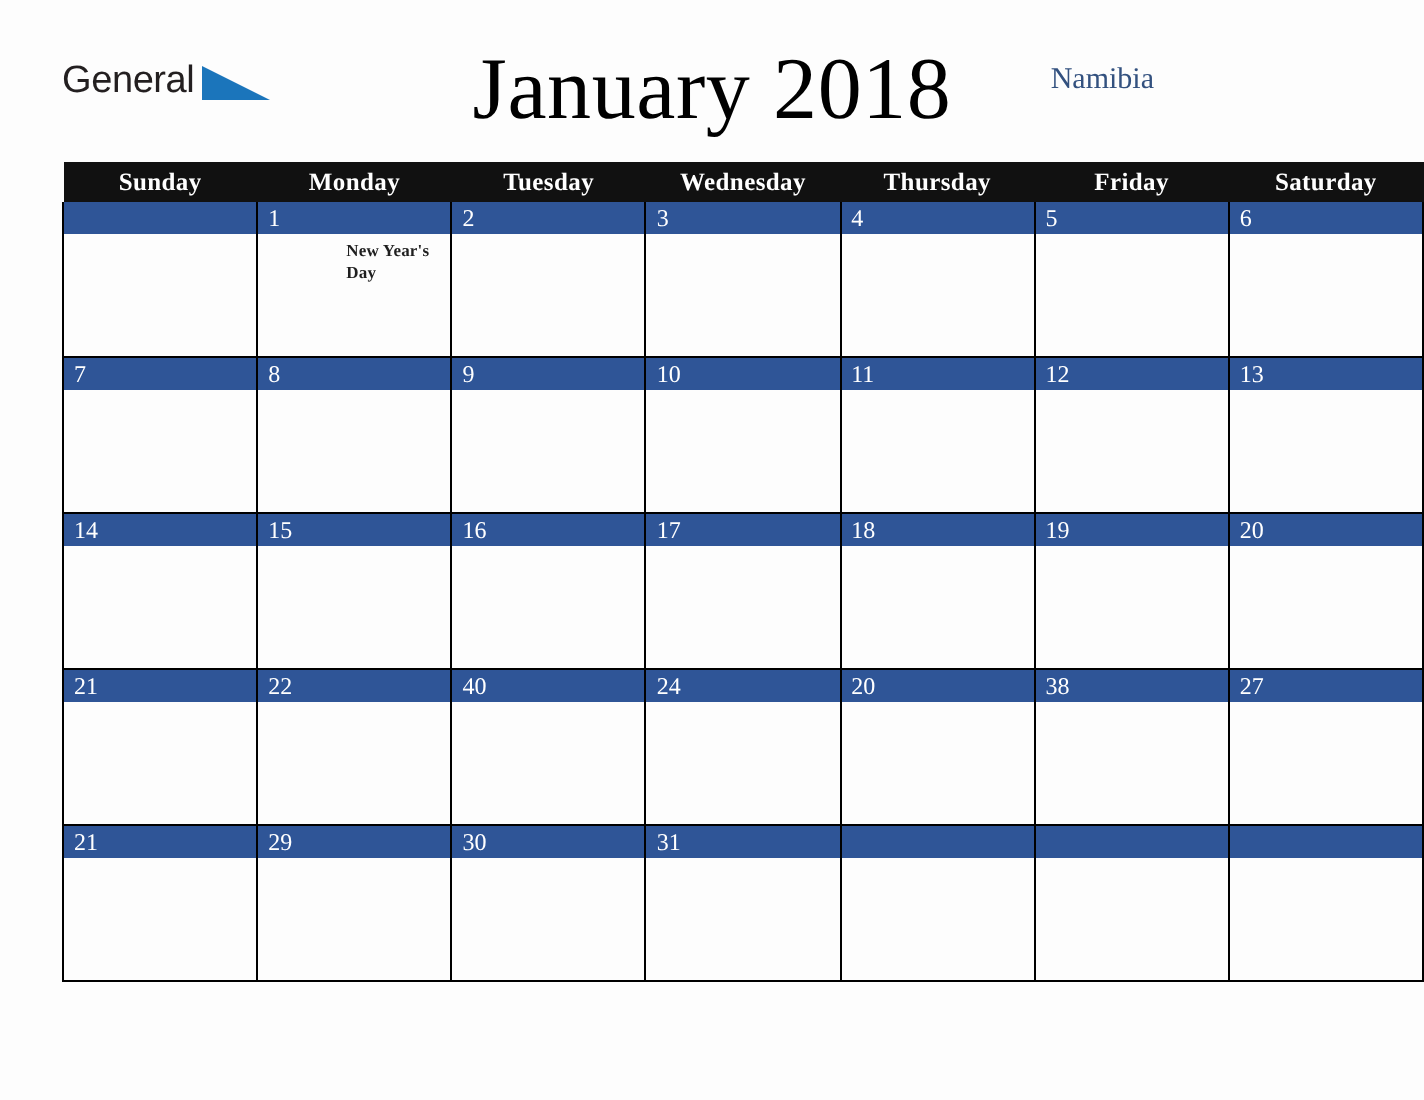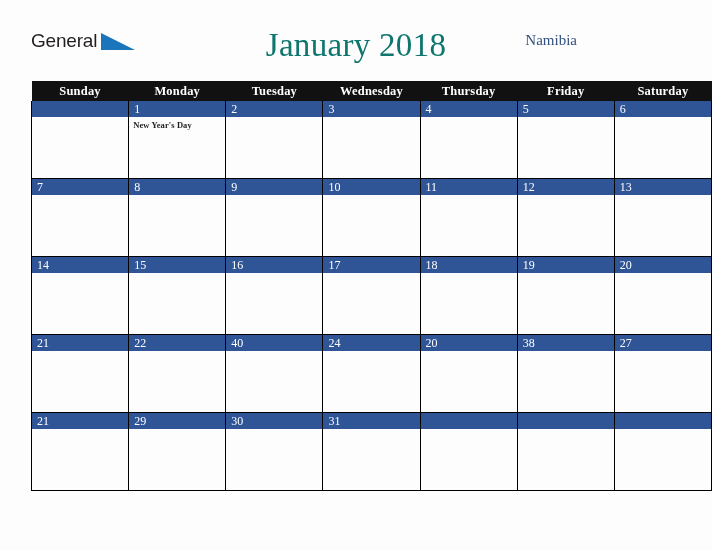--- a/index.html
+++ b/index.html
@@ -65,22 +65,22 @@
     line-height: 20px;
     margin-top: 39px;
   }
 
   .title {
     position: absolute;
     left: 0;
     top: 26px;
     width: 712px;
     text-align: center;
-    font-size: 33px;
-    color: #0f766e;
+    font-size: 44px;
+    color: #000000;
     font-family: "Liberation Serif", serif;
     letter-spacing: 0.3px;
     line-height: 38px;
     white-space: nowrap;
   }
 
   .region {
     position: absolute;
     right: 31px;
     top: 31px;
@@ -135,20 +135,21 @@
     line-height: 16px;
     padding-left: 5px;
     font-family: "Liberation Serif", serif;
     box-sizing: border-box;
     overflow: hidden;
   }
 
   .cell-body {
     padding: 3px 4px 0 4px;
     min-height: 58px;
+    margin-left: 40px;
   }
 
   .holiday {
     font-size: 8.5px;
     font-weight: bold;
     color: #1f1f1f;
     font-family: "Liberation Serif", serif;
     line-height: 11px;
     letter-spacing: 0.1px;
   }

